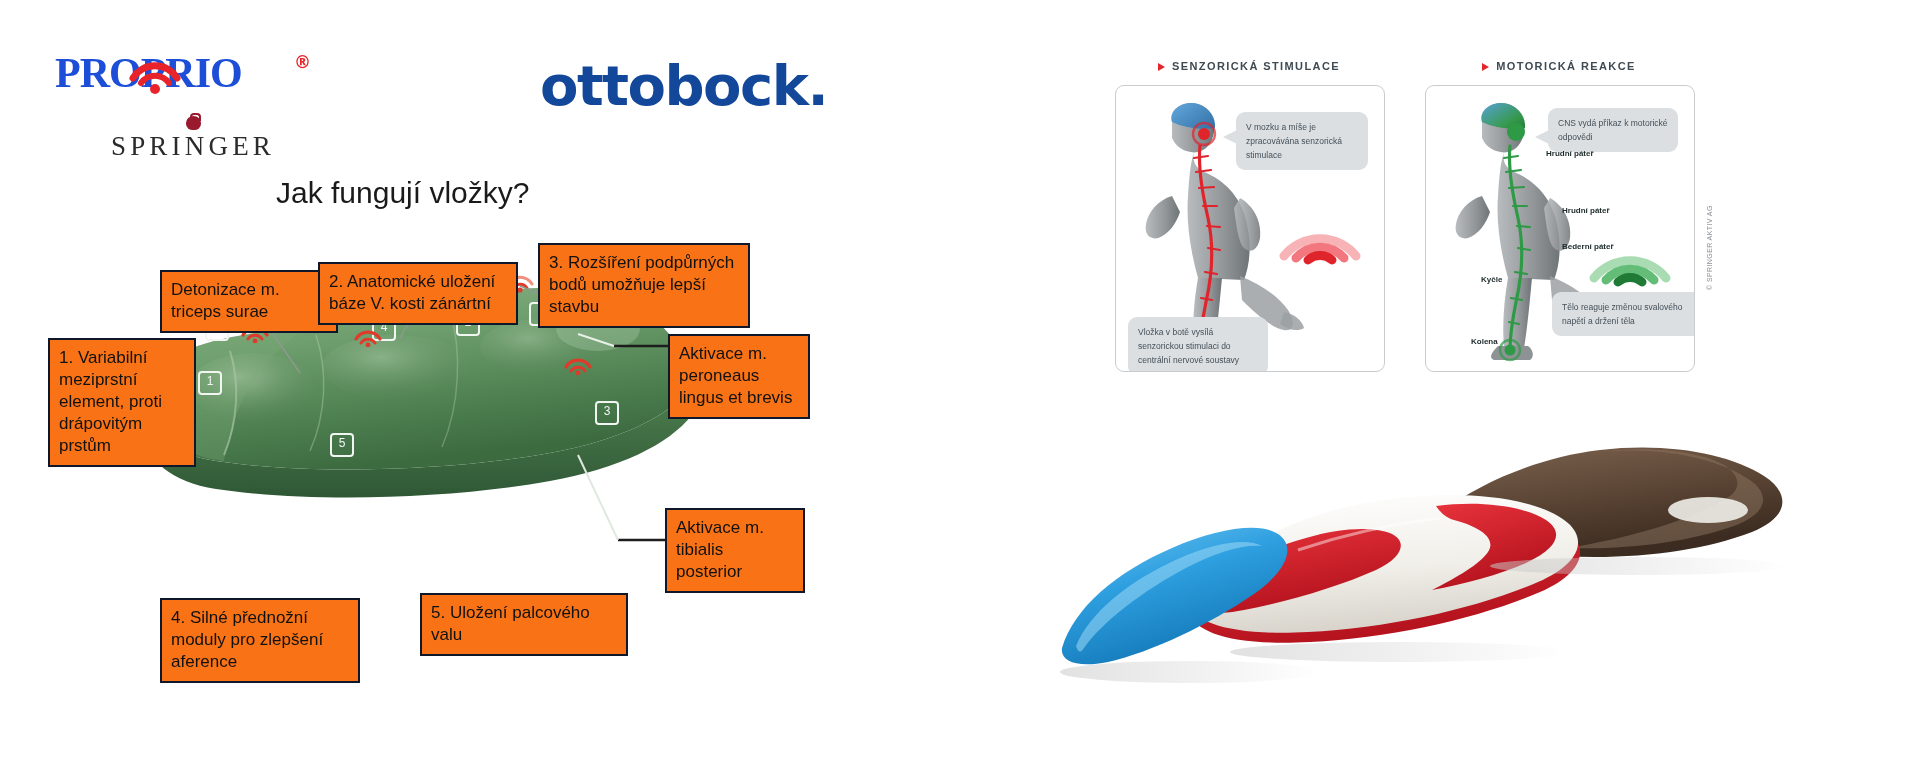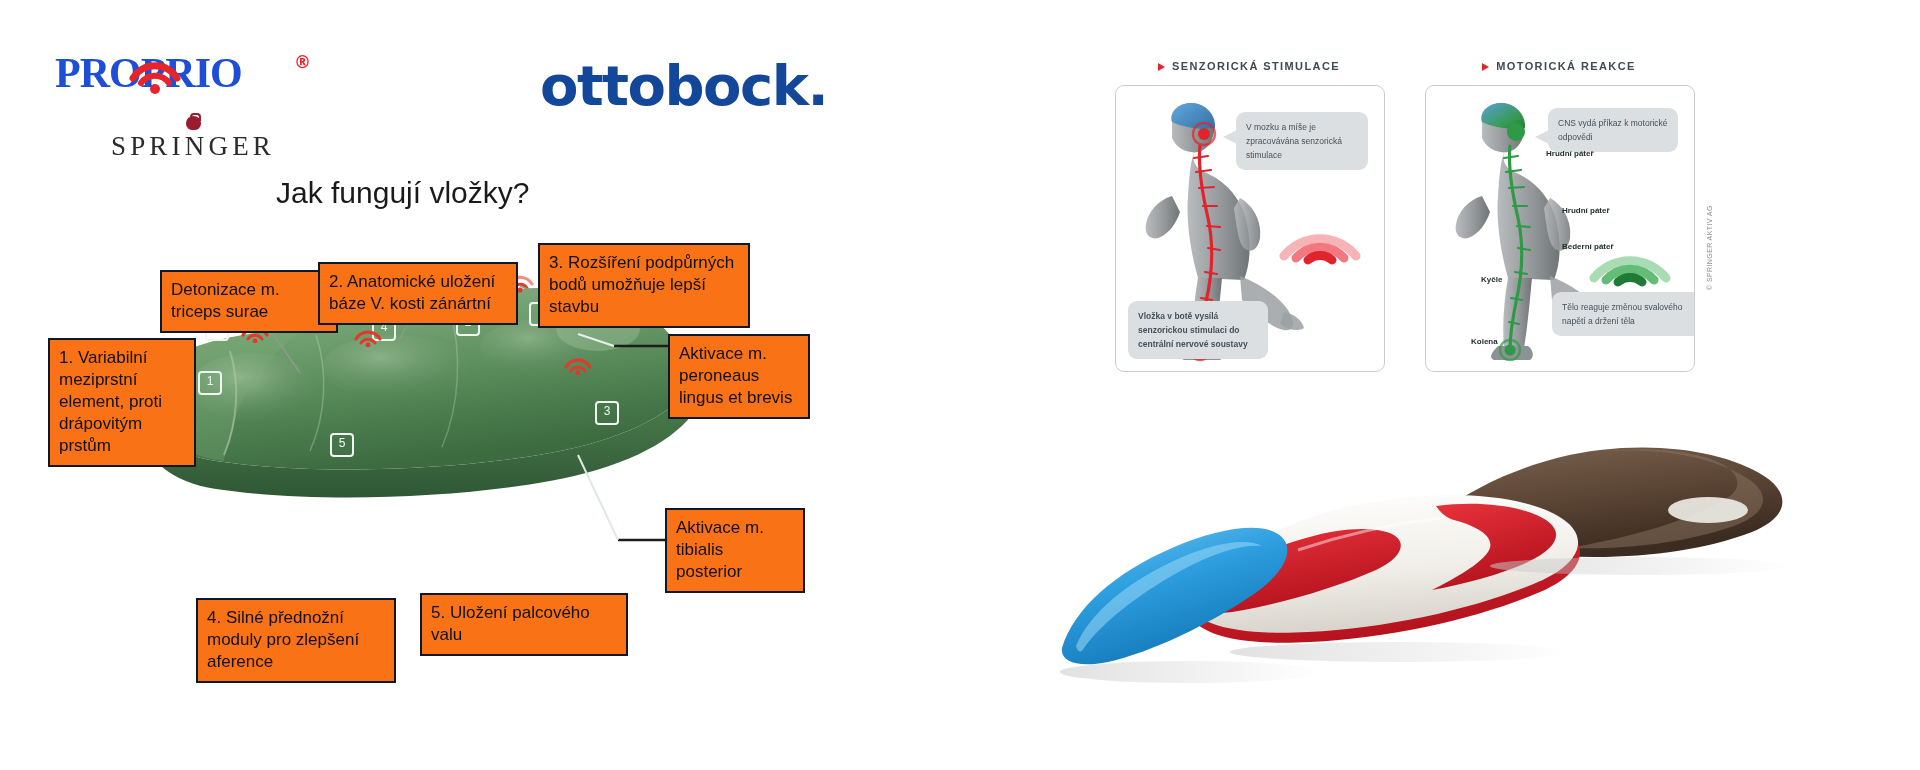--- a/index.html
+++ b/index.html
@@ -69,21 +69,21 @@
     position:absolute;background:#f97316;border:2px solid #0f172a;
     font-size:17px;line-height:1.30;color:#111;padding:7px 9px 8px 9px;
     box-sizing:border-box;
   }
   #cb-1{left:48px;top:338px;width:148px;}
   #cb-deton{left:160px;top:270px;width:178px;}
   #cb-2{left:318px;top:262px;width:200px;}
   #cb-3{left:538px;top:243px;width:212px;}
   #cb-peroneus{left:668px;top:334px;width:142px;}
   #cb-tibialis{left:665px;top:508px;width:140px;}
-  #cb-4{left:160px;top:598px;width:200px;margin-left:36px;}
+  #cb-4{left:160px;top:598px;width:200px;}
   #cb-5{left:420px;top:593px;width:208px;}
 
   
   #infographic{position:absolute;left:1115px;top:60px;width:600px;height:320px;}
   .info-col{position:absolute;top:0;width:268px;height:320px;}
   #info-col-left{left:0;}
   #info-col-right{left:310px;}
   .info-head{
     font-size:11px;letter-spacing:1.4px;color:#3f4a52;font-weight:700;
     text-align:center;white-space:nowrap;
@@ -318,21 +318,21 @@
           <circle cx="72" cy="250" r="5.5" fill="#e0242c"></circle>
         </svg>
 
         <svg class="wave" style="left:160px;top:118px;" width="88" height="64" viewBox="0 0 88 64">
           <path d="M8 52 A46 46 0 0 1 80 52" fill="none" stroke="#f7b3b6" stroke-width="9" stroke-linecap="round"></path>
           <path d="M20 54 A32 32 0 0 1 68 54" fill="none" stroke="#f2777e" stroke-width="9" stroke-linecap="round"></path>
           <path d="M32 56 A18 18 0 0 1 56 56" fill="none" stroke="#e0242c" stroke-width="9" stroke-linecap="round"></path>
         </svg>
 
         <div class="bubble tail-left" style="left:120px;top:26px;width:132px;">V mozku a míše je zpracovávána senzorická stimulace</div>
-        <div class="bubble" style="left:12px;top:215px;width:140px;font-weight:bold;">Vložka v botě vysílá senzorickou stimulaci do centrální nervové soustavy</div>
+        <div class="bubble" style="left:12px;top:231px;width:140px;">Vložka v botě vysílá senzorickou stimulaci do centrální nervové soustavy</div>
       </div>
     </div>
 
     <div class="info-col" id="info-col-right">
       <div class="info-head">
         <span class="tri"></span><span>MOTORICKÁ REAKCE</span>
       </div>
       <div class="info-card">
         <svg class="runner" style="left:12px;top:14px;" width="180" height="270" viewBox="0 0 180 270">
           <defs>

